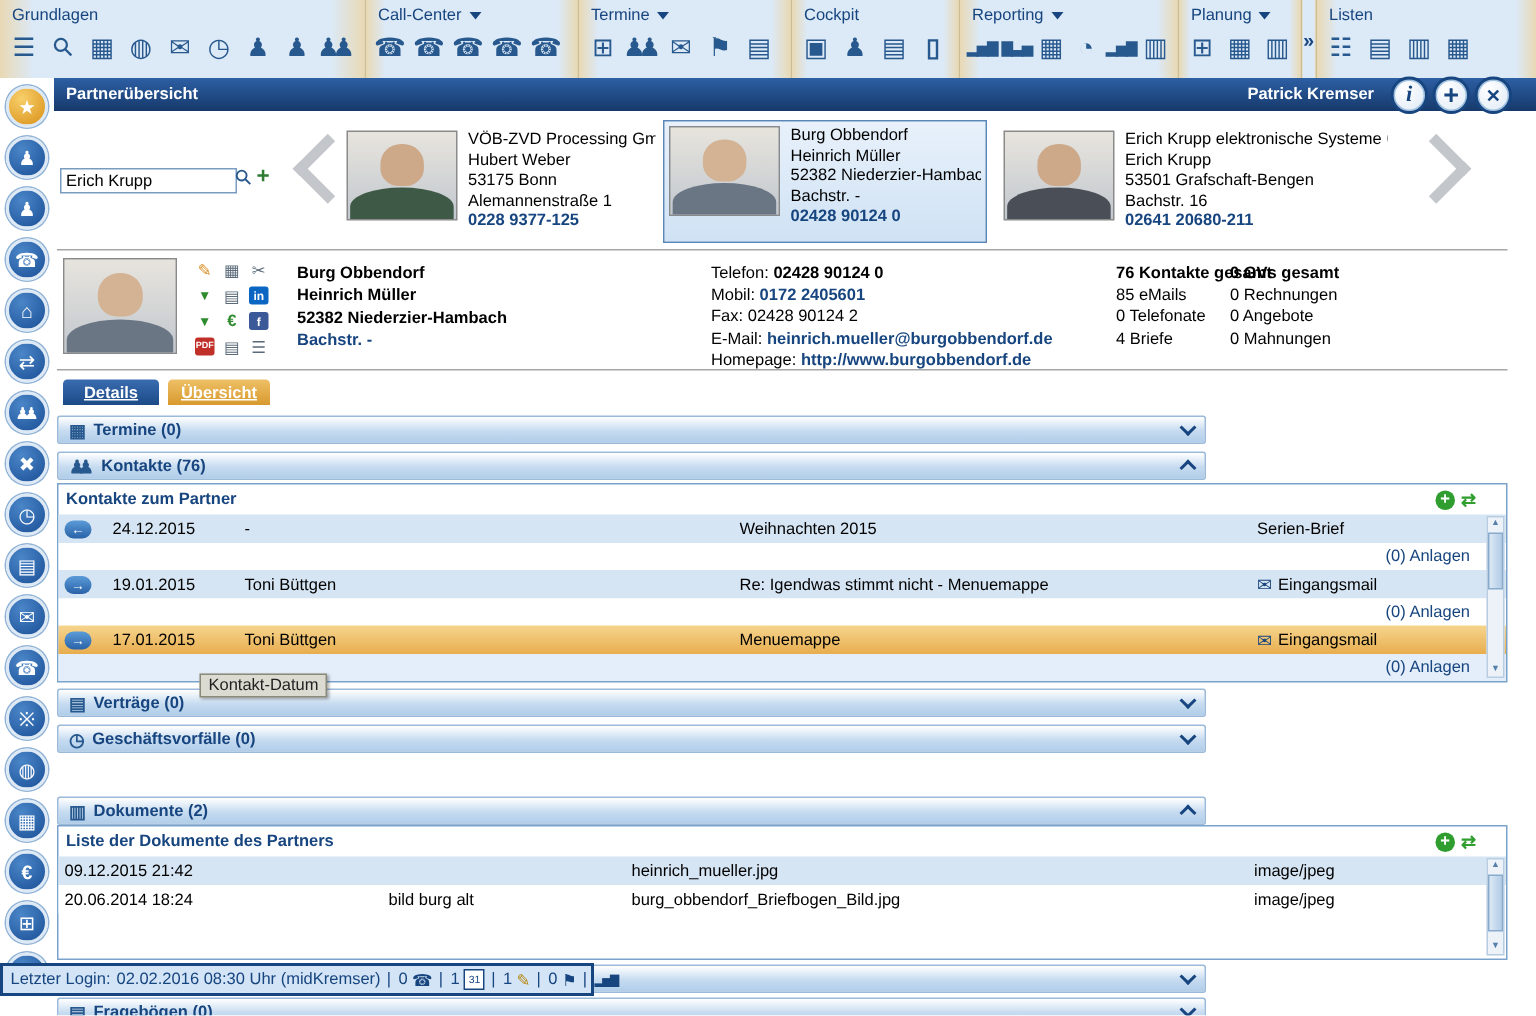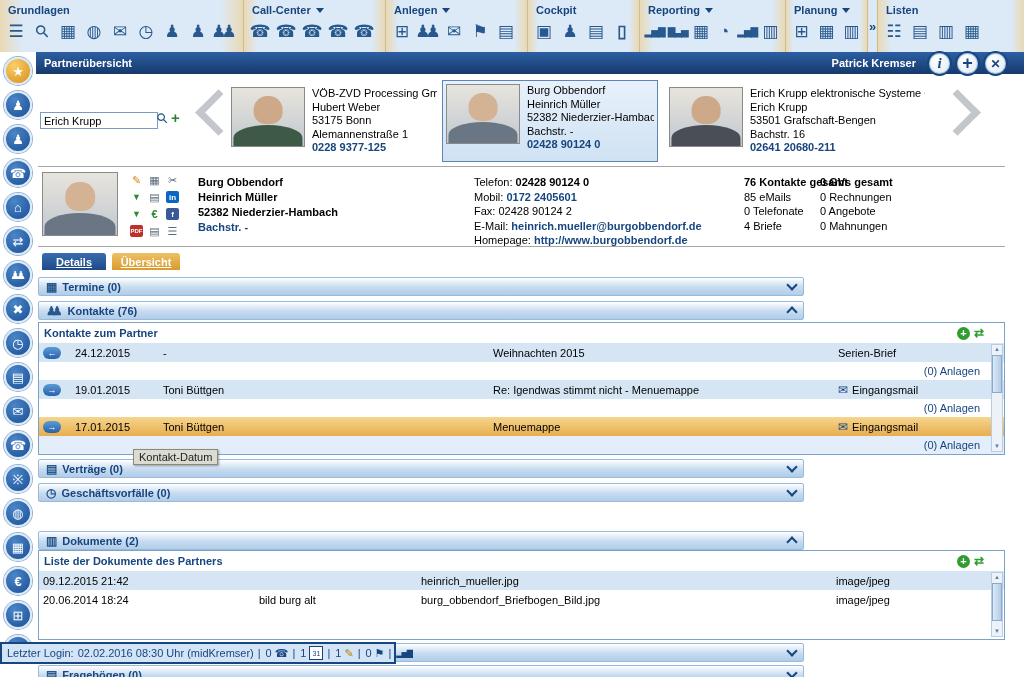--- a/index.html
+++ b/index.html
@@ -3,21 +3,21 @@
 <meta charset="utf-8">
 <style>
   html,body{margin:0;padding:0;background:#fff}
   .app{position:relative;width:1024px;height:677px;overflow:hidden;background:#fff;
        font-family:"Liberation Sans",sans-serif;font-size:11px;color:#000}
 
   
   .menubar{position:absolute;left:0;top:0;width:1024px;height:52px;display:flex;border-bottom:1px solid #b8c6d8}
   .mgroup{height:52px;box-sizing:border-box;border-right:1px solid #cdbd93;
           background:linear-gradient(90deg,#e9d9b4 0%,#dce9f6 9%,#dce9f6 91%,#e9d9b4 100%)}
-  .mlabel{display:flex;align-items:center;gap:5px;font-weight:bold;color:#17457f;padding:4px 0 1px 8px;white-space:nowrap}
+  .mlabel{display:flex;align-items:center;gap:5px;font-weight:normal;color:#17457f;padding:4px 0 1px 8px;white-space:nowrap}
   .caret{width:0;height:0;border-left:4px solid transparent;border-right:4px solid transparent;border-top:5px solid #17457f}
   .micons{display:flex;align-items:center;padding:1px 3px}
   .tbi{width:26px;height:27px;display:flex;align-items:center;justify-content:center;font-size:17px;color:#27588e;cursor:pointer}
   .moverflow{display:flex;align-items:center;justify-content:center;font-weight:bold;color:#17457f;font-size:13px}
 
   
   .g-menu::before{content:"☰"}
   .g-search::before{content:"⚲";display:inline-block;transform:rotate(-45deg)}
   .g-chartgrid::before{content:"▦"}
   .g-globe::before{content:"◍"}
@@ -229,21 +229,21 @@
       <div class="micons">
         <span class="tbi g-phone" data-name="phone-dial-icon"></span>
         <span class="tbi g-phone" data-name="phone-incoming-icon"></span>
         <span class="tbi g-phone" data-name="phone-outgoing-icon"></span>
         <span class="tbi g-phone" data-name="phone-hold-icon"></span>
         <span class="tbi g-phone" data-name="phone-stats-icon"></span>
       </div>
     </div>
     <div class="mgroup" style="width:142px" data-name="menu-group-anlegen">
       <div class="mlabel" data-name="menu-anlegen">
-          <span data-name="menu-label">Anlegen</span>
+          <span data-name="menu-label">Termine</span>
           <span class="caret" data-name="chevron-down-icon"></span>
         </div>
       <div class="micons">
         <span class="tbi g-plusgrid" data-name="new-partner-icon"></span>
         <span class="tbi g-users" data-name="new-group-icon"></span>
         <span class="tbi g-mail" data-name="new-mail-icon"></span>
         <span class="tbi g-flag" data-name="new-campaign-icon"></span>
         <span class="tbi g-doc" data-name="new-document-icon"></span>
       </div>
     </div>

